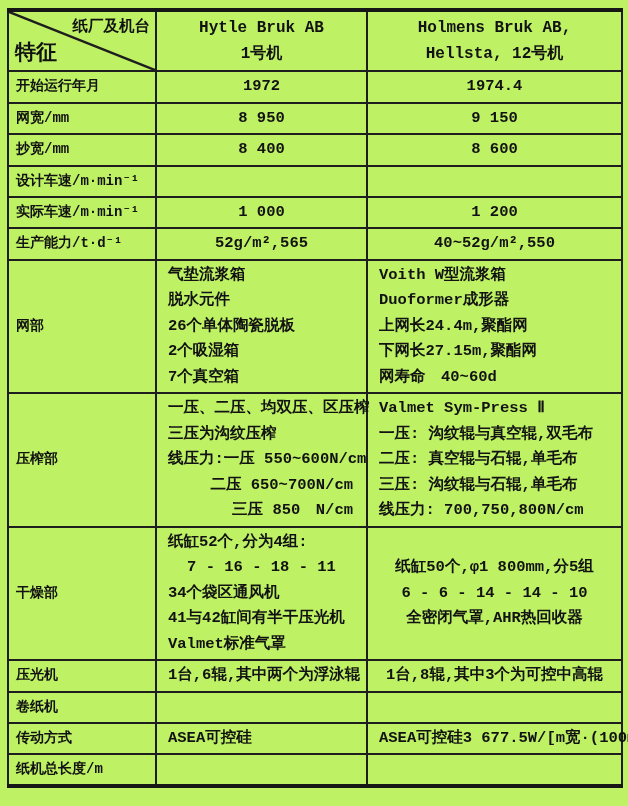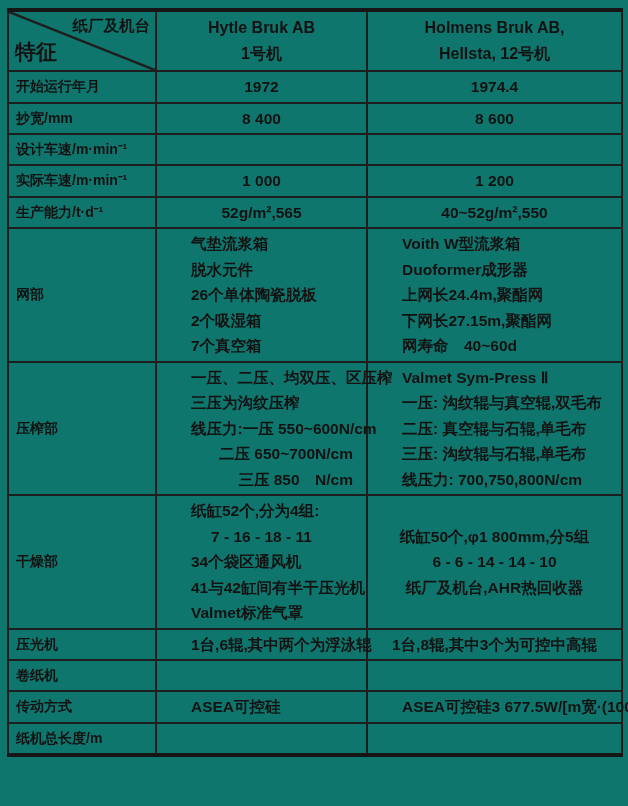--- a/index.html
+++ b/index.html
@@ -6,23 +6,23 @@
     margin: 0;
     padding: 0;
     background: #fbfaf5;
   }
   .page {
     position: relative;
     width: 628px;
     height: 806px;
     box-sizing: border-box;
     padding: 8px 6px 0 7px;
-    background: #0f766e;
+    background: #bef264;
     overflow: hidden;
-    font-family: Liberation Sans, sans-serif;
+    font-family: Liberation Mono, monospace;
     color: #121212;
   }
   table.cmp {
     border-collapse: collapse;
     table-layout: fixed;
     width: 614px;
     border-top: 4px solid #161616;
     border-bottom: 4px solid #161616;
     border-left: 1.5px solid #2a2a2a;
     border-right: 1.5px solid #2a2a2a;
@@ -84,21 +84,21 @@
   }
 
   td.cell {
     padding: 2px 11px;
   }
   td.cell .line {
     line-height: 25.5px;
     font-size: 15.5px;
     white-space: nowrap;
   }
-  .a-l { text-align: left; margin-left: 23px; }
+  .a-l { text-align: left; }
   .a-c { text-align: center; }
   .a-r { text-align: right; padding-right: 2px; }
 </style>
 </head>
 <body>
 
 <div class="page">
   <table class="cmp">
     <colgroup>
       <col class="c-label">
@@ -128,20 +128,29 @@
   <tr>
     <th class="rowlabel">开始运行年月</th>
     <td class="cell">
             <div class="line a-c">1972</div>
           </td>
     <td class="cell">
             <div class="line a-c">1974.4</div>
           </td>
   </tr>
 
+  <tr>
+    <th class="rowlabel">网宽/mm</th>
+    <td class="cell">
+            <div class="line a-c">8 950</div>
+          </td>
+    <td class="cell">
+            <div class="line a-c">9 150</div>
+          </td>
+  </tr>
 
   <tr>
     <th class="rowlabel">抄宽/mm</th>
     <td class="cell">
             <div class="line a-c">8 400</div>
           </td>
     <td class="cell">
             <div class="line a-c">8 600</div>
           </td>
   </tr>
@@ -214,21 +223,21 @@
     <td class="cell">
             <div class="line a-l">纸缸52个,分为4组:</div>
             <div class="line a-c">7 - 16 - 18 - 11</div>
             <div class="line a-l">34个袋区通风机</div>
             <div class="line a-l">41与42缸间有半干压光机</div>
             <div class="line a-l">Valmet标准气罩</div>
           </td>
     <td class="cell">
             <div class="line a-c">纸缸50个,φ1 800mm,分5组</div>
             <div class="line a-c">6 - 6 - 14 - 14 - 10</div>
-            <div class="line a-c">纸厂及机台,AHR热回收器</div>
+            <div class="line a-c">全密闭气罩,AHR热回收器</div>
           </td>
   </tr>
 
   <tr>
     <th class="rowlabel">压光机</th>
     <td class="cell">
             <div class="line a-l">1台,6辊,其中两个为浮泳辊</div>
           </td>
     <td class="cell">
             <div class="line a-c">1台,8辊,其中3个为可控中高辊</div>

